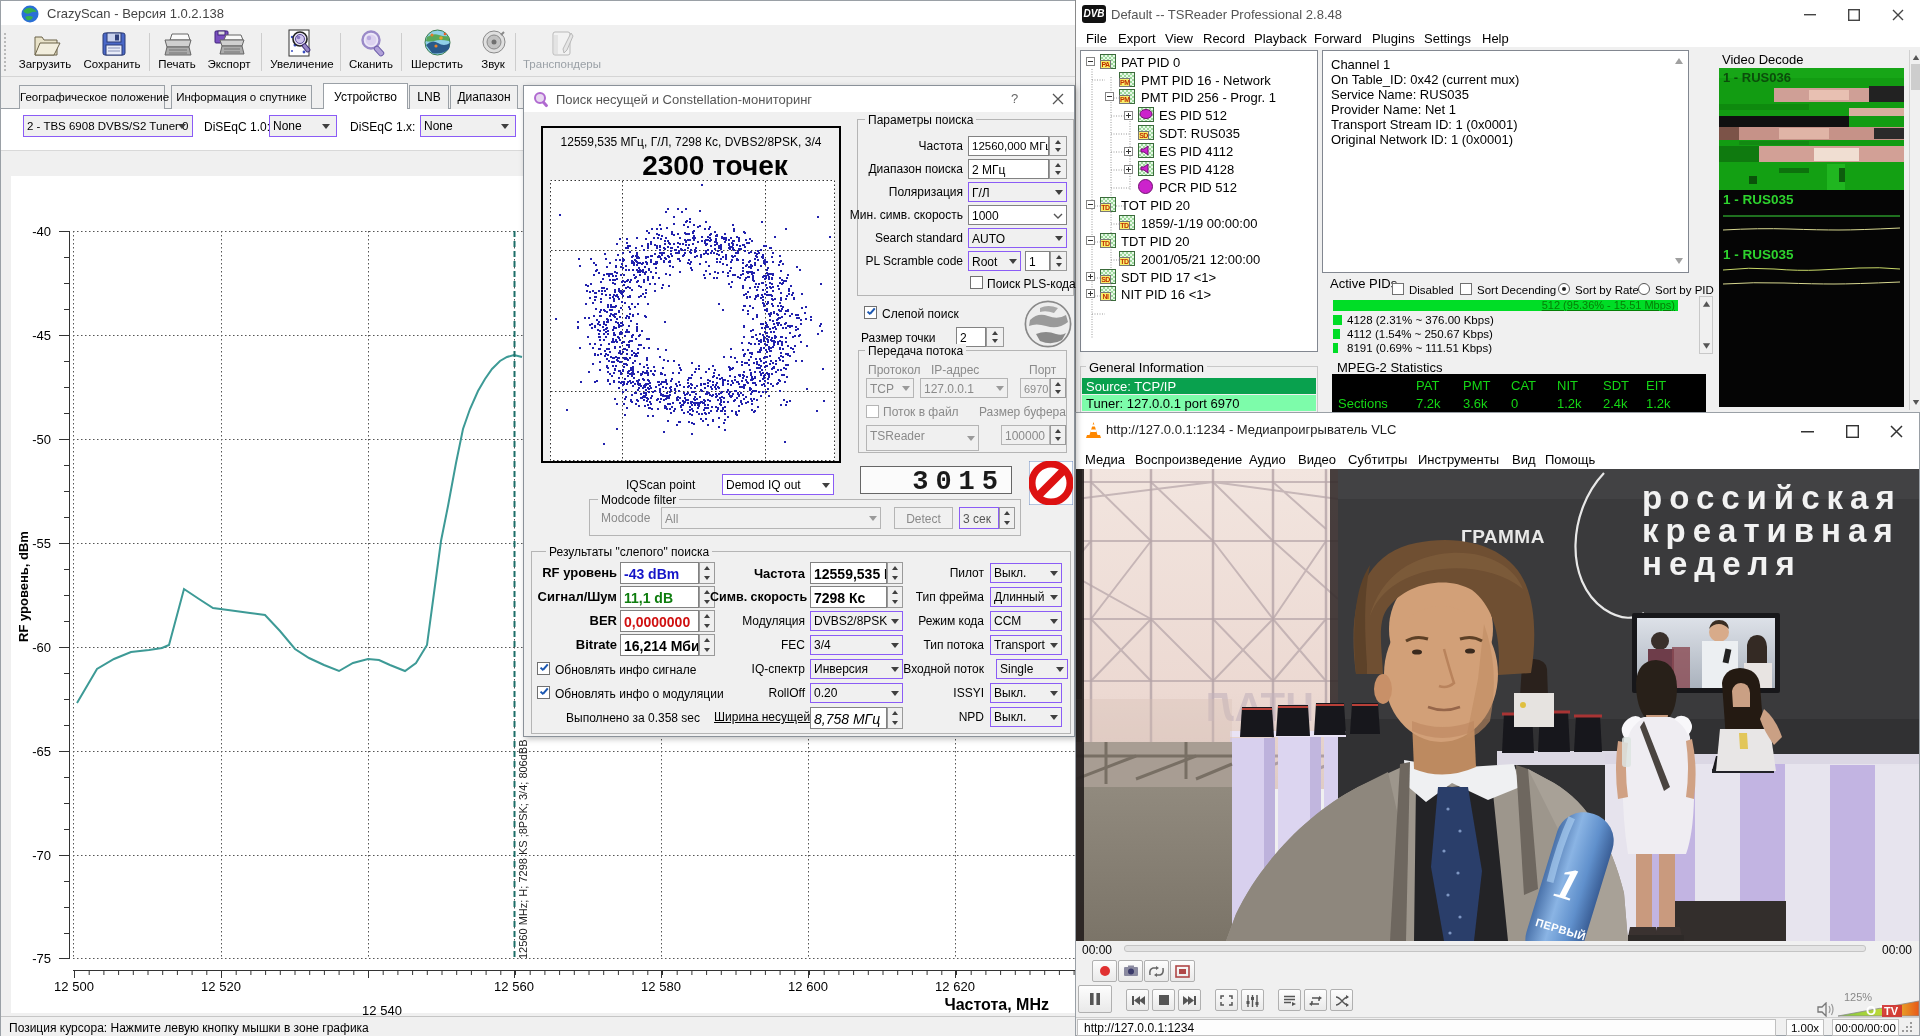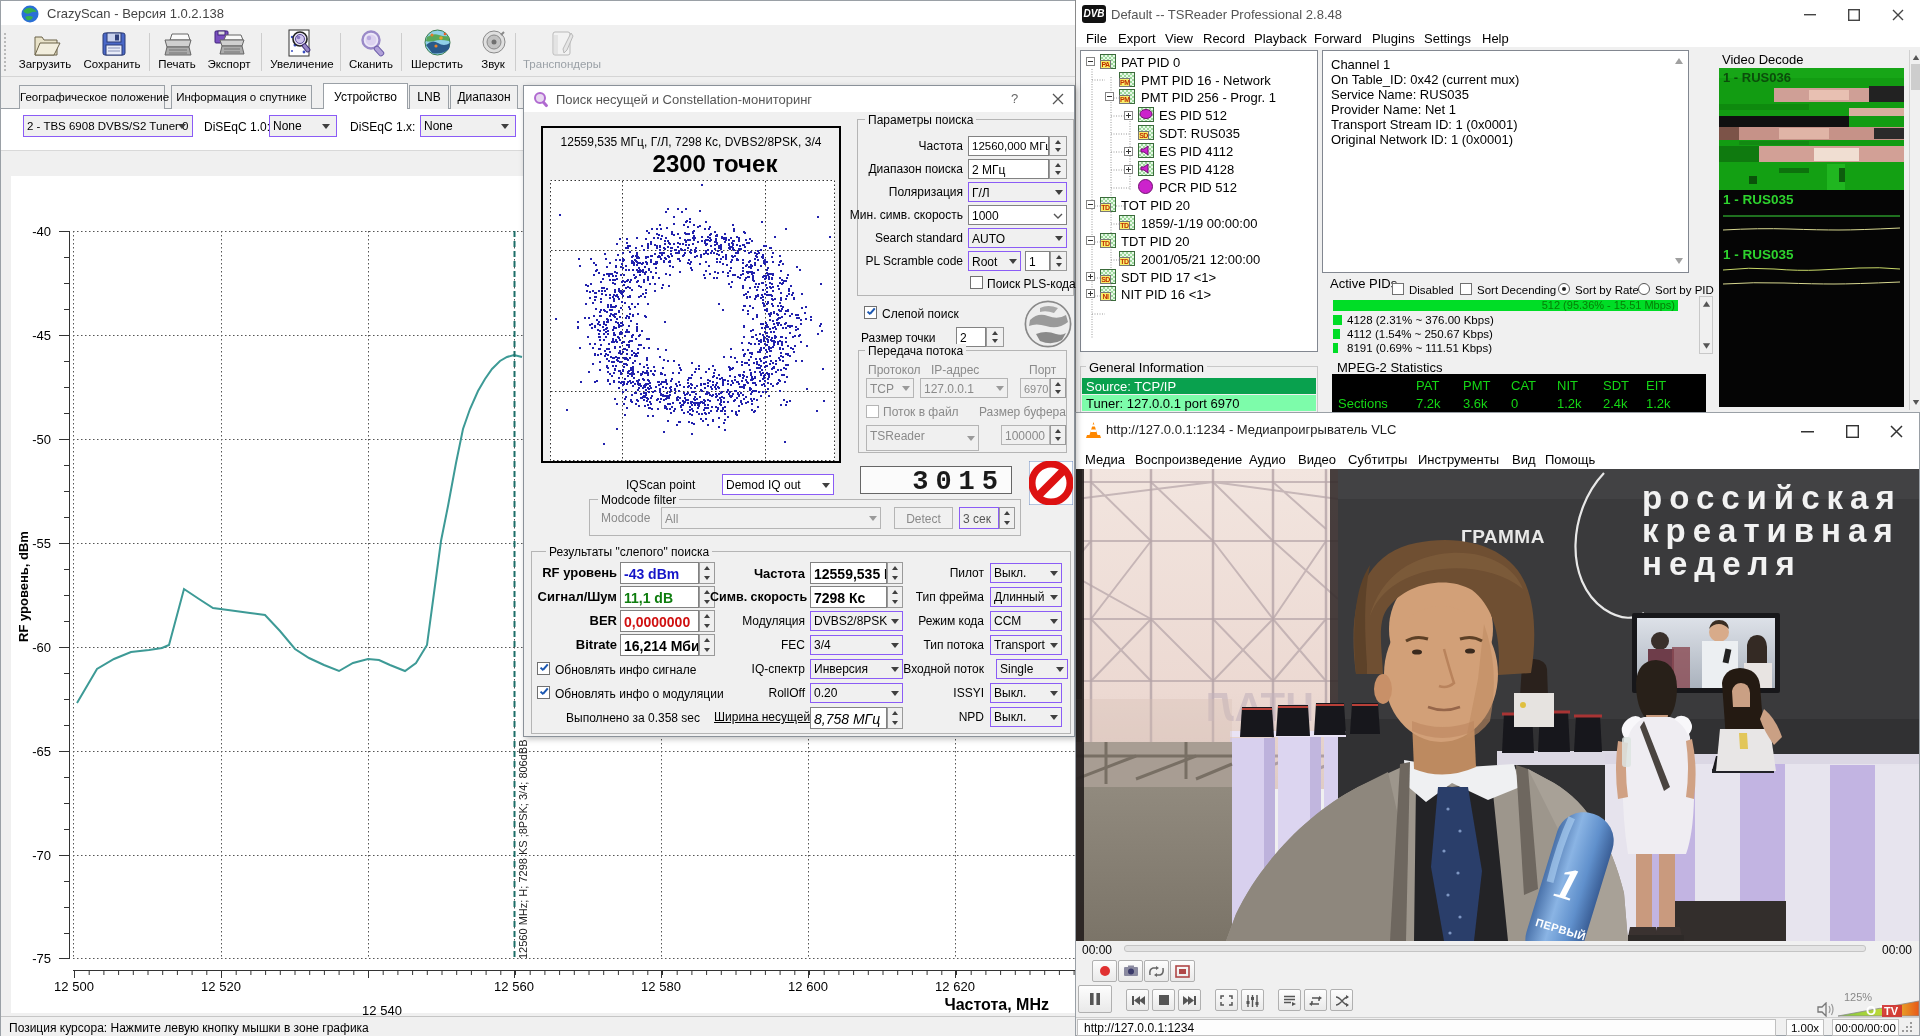--- a/index.html
+++ b/index.html
@@ -318,21 +318,21 @@
       <div class="lbl" style="left:333px;top:284px;font-size:11.5px;">Disabled</div>
   <div class="cb" style="left:384px;top:283px;width:12px;height:12px;"></div>
       <div class="lbl" style="left:401px;top:284px;font-size:11.5px;">Sort Decending</div>
   <div class="abs" style="left:482px;top:283px;width:12px;height:12px;border:1px solid #555;border-radius:50%;background:#fff;">
         <div class="abs" style="left:3px;top:3px;width:4px;height:4px;border-radius:50%;background:#222;"></div>
       </div>
       <div class="lbl" style="left:499px;top:284px;font-size:11.5px;">Sort by Rate</div>
   <div class="abs" style="left:562px;top:283px;width:12px;height:12px;border:1px solid #555;border-radius:50%;background:#fff;"></div>
       <div class="lbl" style="left:579px;top:284px;font-size:11.5px;">Sort by PID</div>
   <div class="abs" style="left:257px;top:300px;width:345px;height:11px;background:#00dd26;">
-        <span class="abs" style="right:3px;top:-1px;font-size:11px;color:#067d06;">512 (95.36% - 15.51 Mbps)</span>
+        <span class="abs" style="right:3px;top:-1px;font-size:11px;color:#067d06;text-decoration:underline;">512 (95.36% - 15.51 Mbps)</span>
       </div>
   <div class="abs" style="left:257px;top:315px;width:9px;height:10px;background:#00dd26;"></div>
       <div class="lbl" style="left:271px;top:314px;font-size:11.5px;">4128 (2.31% ~ 376.00 Kbps)</div>
   <div class="abs" style="left:257px;top:329px;width:7px;height:10px;background:#00dd26;"></div>
       <div class="lbl" style="left:271px;top:328px;font-size:11.5px;">4112 (1.54% ~ 250.67 Kbps)</div>
   <div class="abs" style="left:257px;top:343px;width:5px;height:10px;background:#00dd26;"></div>
       <div class="lbl" style="left:271px;top:342px;font-size:11.5px;">8191 (0.69% ~ 111.51 Kbps)</div>
   <div class="abs" style="left:623px;top:296px;width:14px;height:58px;background:#f0f0f0;border:1px solid #c8c8c8;">
     <svg class="abs" style="left:2px;top:3px;" width="9" height="8" viewBox="0 0 10 8">
           <path d="M5 1 L9 7 L1 7 Z" fill="#555"></path>
@@ -735,21 +735,21 @@
     </svg>
     <span class="abs" style="left:32px;top:6px;font-size:13px;color:#555;">Поиск несущей и Constellation-мониторинг</span>
     <span class="abs" style="left:487px;top:5px;font-size:13px;color:#666;">?</span>
     <svg class="abs" style="left:528px;top:7px;" width="12" height="12" viewBox="0 0 12 12">
           <path d="M1 1 L11 11 M11 1 L1 11" stroke="#555" stroke-width="1.3"></path>
         </svg>
   </div>
 
   <div class="abs" style="left:17px;top:40px;width:300px;height:337px;background:#f0f0f0;border:2px solid #000;">
     <div class="abs" style="left:0;top:7px;width:296px;text-align:center;font-size:12px;">12559,535 МГц, Г/Л, 7298 Кс, DVBS2/8PSK, 3/4</div>
-    <div class="abs" style="left:0;top:22px;width:332px;text-align:center;font-size:24px;font-weight:bold;padding-left:12px;">2300 точек</div>
+    <div class="abs" style="left:0;top:22px;width:332px;text-align:center;font-size:28px;font-weight:bold;padding-left:12px;">2300 точек</div>
     <svg class="abs" style="left:6px;top:51px;" width="287" height="283" viewBox="546 176 287 283">
       <rect x="547" y="177" width="285" height="281" fill="#fff"></rect>
       <g stroke="#333" stroke-dasharray="1.5,2.5" fill="none">
         <rect x="547.5" y="177.5" width="284" height="280"></rect>
         <path d="M619.5 178V458M762.5 178V458M548 247.5H832M548 388.5H832"></path>
       </g>
       <path id="dots" fill="#2121ad" d="M647 400h2v2h-2zM782 361h2v2h-2zM612 302h2v2h-2zM603 315h2v2h-2zM767 336h2v2h-2zM763 362h2v2h-2zM613 356h2v2h-2zM703 390h2v2h-2zM619 249h2v2h-2zM629 363h2v2h-2zM802 303h2v2h-2zM668 403h2v2h-2zM748 388h2v2h-2zM728 239h2v2h-2zM718 374h2v2h-2zM639 368h2v2h-2zM606 294h2v2h-2zM714 396h2v2h-2zM660 257h2v2h-2zM613 275h2v2h-2zM618 339h2v2h-2zM656 221h2v2h-2zM693 382h2v2h-2zM744 268h2v2h-2zM681 249h2v2h-2zM783 398h2v2h-2zM617 358h2v2h-2zM615 323h2v2h-2zM760 335h2v2h-2zM635 293h2v2h-2zM744 269h2v2h-2zM603 263h2v2h-2zM641 293h2v2h-2zM777 289h2v2h-2zM610 331h2v2h-2zM667 247h2v2h-2zM623 235h2v2h-2zM673 394h2v2h-2zM628 369h2v2h-2zM612 337h2v2h-2zM734 390h2v2h-2zM701 237h2v2h-2zM748 376h2v2h-2zM759 251h2v2h-2zM748 349h2v2h-2zM757 262h2v2h-2zM729 240h2v2h-2zM626 354h2v2h-2zM620 400h2v2h-2zM725 363h2v2h-2zM729 390h2v2h-2zM596 327h2v2h-2zM619 277h2v2h-2zM616 358h2v2h-2zM656 353h2v2h-2zM665 258h2v2h-2zM623 312h2v2h-2zM755 340h2v2h-2zM763 269h2v2h-2zM706 270h2v2h-2zM629 365h2v2h-2zM632 257h2v2h-2zM777 352h2v2h-2zM737 389h2v2h-2zM645 385h2v2h-2zM739 383h2v2h-2zM756 364h2v2h-2zM751 261h2v2h-2zM622 262h2v2h-2zM637 390h2v2h-2zM622 393h2v2h-2zM795 314h2v2h-2zM615 334h2v2h-2zM758 366h2v2h-2zM646 382h2v2h-2zM750 408h2v2h-2zM791 332h2v2h-2zM738 377h2v2h-2zM592 293h2v2h-2zM777 307h2v2h-2zM743 261h2v2h-2zM642 369h2v2h-2zM734 389h2v2h-2zM702 258h2v2h-2zM648 392h2v2h-2zM801 309h2v2h-2zM747 248h2v2h-2zM687 264h2v2h-2zM701 384h2v2h-2zM772 333h2v2h-2zM771 332h2v2h-2zM657 235h2v2h-2zM739 306h2v2h-2zM786 312h2v2h-2zM764 298h2v2h-2zM704 404h2v2h-2zM720 398h2v2h-2zM775 261h2v2h-2zM724 269h2v2h-2zM717 241h2v2h-2zM748 350h2v2h-2zM702 267h2v2h-2zM691 248h2v2h-2zM711 241h2v2h-2zM643 397h2v2h-2zM654 345h2v2h-2zM604 377h2v2h-2zM727 381h2v2h-2zM762 388h2v2h-2zM729 221h2v2h-2zM753 396h2v2h-2zM665 282h2v2h-2zM645 377h2v2h-2zM772 325h2v2h-2zM762 306h2v2h-2zM754 292h2v2h-2zM596 358h2v2h-2zM706 377h2v2h-2zM690 395h2v2h-2zM609 272h2v2h-2zM686 391h2v2h-2zM765 274h2v2h-2zM651 367h2v2h-2zM764 271h2v2h-2zM603 363h2v2h-2zM617 304h2v2h-2zM592 305h2v2h-2zM726 392h2v2h-2zM777 321h2v2h-2zM616 330h2v2h-2zM679 252h2v2h-2zM612 310h2v2h-2zM610 291h2v2h-2zM619 292h2v2h-2zM691 393h2v2h-2zM581 314h2v2h-2zM611 288h2v2h-2zM643 335h2v2h-2zM640 278h2v2h-2zM661 245h2v2h-2zM626 337h2v2h-2zM766 291h2v2h-2zM656 221h2v2h-2zM687 374h2v2h-2zM587 280h2v2h-2zM739 371h2v2h-2zM747 370h2v2h-2zM696 399h2v2h-2zM754 348h2v2h-2zM739 284h2v2h-2zM735 380h2v2h-2zM729 364h2v2h-2zM760 259h2v2h-2zM769 296h2v2h-2zM734 247h2v2h-2zM726 372h2v2h-2zM642 391h2v2h-2zM715 384h2v2h-2zM796 331h2v2h-2zM614 293h2v2h-2zM649 388h2v2h-2zM635 267h2v2h-2zM774 311h2v2h-2zM712 235h2v2h-2zM682 396h2v2h-2zM774 338h2v2h-2zM740 368h2v2h-2zM596 366h2v2h-2zM687 384h2v2h-2zM750 395h2v2h-2zM668 252h2v2h-2zM780 371h2v2h-2zM608 358h2v2h-2zM784 361h2v2h-2zM715 251h2v2h-2zM766 360h2v2h-2zM742 262h2v2h-2zM620 338h2v2h-2zM780 277h2v2h-2zM680 409h2v2h-2zM698 410h2v2h-2zM757 370h2v2h-2zM717 398h2v2h-2zM662 384h2v2h-2zM664 417h2v2h-2zM600 318h2v2h-2zM786 329h2v2h-2zM690 420h2v2h-2zM609 293h2v2h-2zM709 362h2v2h-2zM761 371h2v2h-2zM719 260h2v2h-2zM737 245h2v2h-2zM643 354h2v2h-2zM773 310h2v2h-2zM638 394h2v2h-2zM649 273h2v2h-2zM623 361h2v2h-2zM751 379h2v2h-2zM766 352h2v2h-2zM728 377h2v2h-2zM777 366h2v2h-2zM662 270h2v2h-2zM674 396h2v2h-2zM597 341h2v2h-2zM731 376h2v2h-2zM776 299h2v2h-2zM763 307h2v2h-2zM769 302h2v2h-2zM660 392h2v2h-2zM628 372h2v2h-2zM617 330h2v2h-2zM607 316h2v2h-2zM774 321h2v2h-2zM617 369h2v2h-2zM784 342h2v2h-2zM700 399h2v2h-2zM639 290h2v2h-2zM647 256h2v2h-2zM670 231h2v2h-2zM657 380h2v2h-2zM788 310h2v2h-2zM626 242h2v2h-2zM787 344h2v2h-2zM651 280h2v2h-2zM682 237h2v2h-2zM615 308h2v2h-2zM593 316h2v2h-2zM719 268h2v2h-2zM603 270h2v2h-2zM666 257h2v2h-2zM702 404h2v2h-2zM636 380h2v2h-2zM765 373h2v2h-2zM644 273h2v2h-2zM637 267h2v2h-2zM759 320h2v2h-2zM715 243h2v2h-2zM626 305h2v2h-2zM633 234h2v2h-2zM689 407h2v2h-2zM763 353h2v2h-2zM721 416h2v2h-2zM684 223h2v2h-2zM630 370h2v2h-2zM617 328h2v2h-2zM646 280h2v2h-2zM633 251h2v2h-2zM688 401h2v2h-2zM687 246h2v2h-2zM792 326h2v2h-2zM766 347h2v2h-2zM653 225h2v2h-2zM655 252h2v2h-2zM591 340h2v2h-2zM586 340h2v2h-2zM724 413h2v2h-2zM776 307h2v2h-2zM610 338h2v2h-2zM733 233h2v2h-2zM681 394h2v2h-2zM714 404h2v2h-2zM620 281h2v2h-2zM720 353h2v2h-2zM743 373h2v2h-2zM713 274h2v2h-2zM667 244h2v2h-2zM702 410h2v2h-2zM763 329h2v2h-2zM758 320h2v2h-2zM663 394h2v2h-2zM739 374h2v2h-2zM741 243h2v2h-2zM775 319h2v2h-2zM731 354h2v2h-2zM759 286h2v2h-2zM677 366h2v2h-2zM662 346h2v2h-2zM590 259h2v2h-2zM644 371h2v2h-2zM776 344h2v2h-2zM763 369h2v2h-2zM758 291h2v2h-2zM691 396h2v2h-2zM728 407h2v2h-2zM611 395h2v2h-2zM719 253h2v2h-2zM613 240h2v2h-2zM628 300h2v2h-2zM670 220h2v2h-2zM603 345h2v2h-2zM692 247h2v2h-2zM761 340h2v2h-2zM776 279h2v2h-2zM637 394h2v2h-2zM666 391h2v2h-2zM688 359h2v2h-2zM647 258h2v2h-2zM610 378h2v2h-2zM735 391h2v2h-2zM767 270h2v2h-2zM600 320h2v2h-2zM807 316h2v2h-2zM605 345h2v2h-2zM768 365h2v2h-2zM640 392h2v2h-2zM686 403h2v2h-2zM597 278h2v2h-2zM633 352h2v2h-2zM631 352h2v2h-2zM647 384h2v2h-2zM762 346h2v2h-2zM777 401h2v2h-2zM627 317h2v2h-2zM704 376h2v2h-2zM679 397h2v2h-2zM597 350h2v2h-2zM788 291h2v2h-2zM749 326h2v2h-2zM765 333h2v2h-2zM638 327h2v2h-2zM606 270h2v2h-2zM766 283h2v2h-2zM740 228h2v2h-2zM691 368h2v2h-2zM764 375h2v2h-2zM650 234h2v2h-2zM765 291h2v2h-2zM696 260h2v2h-2zM613 338h2v2h-2zM707 242h2v2h-2zM702 415h2v2h-2zM666 384h2v2h-2zM749 375h2v2h-2zM657 225h2v2h-2zM767 380h2v2h-2zM611 276h2v2h-2zM624 372h2v2h-2zM794 325h2v2h-2zM675 361h2v2h-2zM633 249h2v2h-2zM745 273h2v2h-2zM692 399h2v2h-2zM768 300h2v2h-2zM761 328h2v2h-2zM614 319h2v2h-2zM687 384h2v2h-2zM644 242h2v2h-2zM768 334h2v2h-2zM657 370h2v2h-2zM721 403h2v2h-2zM715 244h2v2h-2zM709 378h2v2h-2zM763 305h2v2h-2zM704 421h2v2h-2zM706 397h2v2h-2zM759 299h2v2h-2zM602 321h2v2h-2zM609 362h2v2h-2zM644 244h2v2h-2zM627 366h2v2h-2zM712 403h2v2h-2zM769 343h2v2h-2zM745 339h2v2h-2zM768 253h2v2h-2zM678 208h2v2h-2zM651 387h2v2h-2zM733 411h2v2h-2zM763 332h2v2h-2zM653 259h2v2h-2zM644 395h2v2h-2zM737 397h2v2h-2zM640 382h2v2h-2zM798 290h2v2h-2zM720 419h2v2h-2zM631 389h2v2h-2zM637 341h2v2h-2zM757 338h2v2h-2zM766 279h2v2h-2zM713 374h2v2h-2zM797 338h2v2h-2zM611 365h2v2h-2zM749 333h2v2h-2zM803 342h2v2h-2zM686 410h2v2h-2zM689 229h2v2h-2zM680 389h2v2h-2zM763 300h2v2h-2zM675 248h2v2h-2zM657 390h2v2h-2zM694 238h2v2h-2zM742 290h2v2h-2zM747 327h2v2h-2zM695 362h2v2h-2zM777 294h2v2h-2zM627 370h2v2h-2zM591 322h2v2h-2zM776 279h2v2h-2zM683 217h2v2h-2zM729 245h2v2h-2zM661 371h2v2h-2zM662 376h2v2h-2zM782 365h2v2h-2zM718 393h2v2h-2zM757 346h2v2h-2zM760 333h2v2h-2zM770 309h2v2h-2zM762 258h2v2h-2zM762 358h2v2h-2zM740 351h2v2h-2zM611 344h2v2h-2zM697 380h2v2h-2zM647 240h2v2h-2zM689 228h2v2h-2zM738 361h2v2h-2zM733 256h2v2h-2zM619 388h2v2h-2zM684 236h2v2h-2zM693 408h2v2h-2zM747 395h2v2h-2zM658 378h2v2h-2zM610 377h2v2h-2zM700 396h2v2h-2zM711 268h2v2h-2zM727 345h2v2h-2zM596 333h2v2h-2zM740 291h2v2h-2zM770 338h2v2h-2zM724 398h2v2h-2zM744 310h2v2h-2zM644 364h2v2h-2zM739 267h2v2h-2zM706 237h2v2h-2zM785 287h2v2h-2zM620 256h2v2h-2zM706 391h2v2h-2zM716 400h2v2h-2zM688 381h2v2h-2zM711 383h2v2h-2zM764 323h2v2h-2zM732 408h2v2h-2zM656 398h2v2h-2zM586 288h2v2h-2zM779 353h2v2h-2zM602 291h2v2h-2zM632 252h2v2h-2zM661 240h2v2h-2zM622 360h2v2h-2zM783 292h2v2h-2zM663 380h2v2h-2zM623 355h2v2h-2zM755 249h2v2h-2zM718 393h2v2h-2zM679 240h2v2h-2zM760 272h2v2h-2zM610 358h2v2h-2zM742 274h2v2h-2zM608 338h2v2h-2zM609 293h2v2h-2zM634 253h2v2h-2zM633 266h2v2h-2zM638 370h2v2h-2zM673 396h2v2h-2zM601 307h2v2h-2zM610 323h2v2h-2zM722 236h2v2h-2zM748 374h2v2h-2zM785 285h2v2h-2zM767 344h2v2h-2zM743 294h2v2h-2zM614 251h2v2h-2zM735 236h2v2h-2zM709 417h2v2h-2zM608 372h2v2h-2zM715 371h2v2h-2zM704 382h2v2h-2zM620 378h2v2h-2zM751 374h2v2h-2zM777 257h2v2h-2zM749 333h2v2h-2zM763 335h2v2h-2zM743 239h2v2h-2zM598 290h2v2h-2zM636 266h2v2h-2zM605 272h2v2h-2zM623 350h2v2h-2zM625 343h2v2h-2zM761 328h2v2h-2zM697 386h2v2h-2zM698 237h2v2h-2zM719 376h2v2h-2zM602 333h2v2h-2zM610 354h2v2h-2zM747 353h2v2h-2zM778 340h2v2h-2zM622 244h2v2h-2zM707 230h2v2h-2zM590 312h2v2h-2zM626 377h2v2h-2zM789 289h2v2h-2zM797 316h2v2h-2zM681 236h2v2h-2zM765 310h2v2h-2zM574 324h2v2h-2zM729 379h2v2h-2zM712 237h2v2h-2zM642 380h2v2h-2zM694 223h2v2h-2zM673 421h2v2h-2zM729 237h2v2h-2zM776 274h2v2h-2zM712 393h2v2h-2zM648 405h2v2h-2zM776 337h2v2h-2zM775 285h2v2h-2zM651 241h2v2h-2zM708 247h2v2h-2zM738 358h2v2h-2zM640 376h2v2h-2zM736 274h2v2h-2zM748 270h2v2h-2zM774 379h2v2h-2zM625 367h2v2h-2zM714 247h2v2h-2zM576 262h2v2h-2zM636 380h2v2h-2zM721 376h2v2h-2zM686 215h2v2h-2zM688 405h2v2h-2zM624 244h2v2h-2zM648 252h2v2h-2zM657 395h2v2h-2zM740 382h2v2h-2zM640 276h2v2h-2zM763 266h2v2h-2zM749 379h2v2h-2zM795 332h2v2h-2zM770 320h2v2h-2zM635 384h2v2h-2zM701 380h2v2h-2zM712 385h2v2h-2zM636 268h2v2h-2zM769 287h2v2h-2zM694 401h2v2h-2zM633 254h2v2h-2zM751 259h2v2h-2zM684 383h2v2h-2zM762 323h2v2h-2zM650 371h2v2h-2zM659 281h2v2h-2zM681 229h2v2h-2zM691 401h2v2h-2zM611 303h2v2h-2zM620 363h2v2h-2zM707 236h2v2h-2zM740 322h2v2h-2zM736 372h2v2h-2zM712 381h2v2h-2zM645 265h2v2h-2zM725 241h2v2h-2zM661 404h2v2h-2zM790 348h2v2h-2zM676 257h2v2h-2zM788 322h2v2h-2zM629 331h2v2h-2zM687 249h2v2h-2zM759 369h2v2h-2zM701 409h2v2h-2zM690 236h2v2h-2zM658 232h2v2h-2zM684 379h2v2h-2zM634 300h2v2h-2zM597 306h2v2h-2zM685 374h2v2h-2zM702 368h2v2h-2zM760 257h2v2h-2zM698 398h2v2h-2zM686 218h2v2h-2zM655 381h2v2h-2zM748 268h2v2h-2zM769 270h2v2h-2zM639 266h2v2h-2zM753 311h2v2h-2zM596 336h2v2h-2zM731 271h2v2h-2zM616 348h2v2h-2zM668 375h2v2h-2zM709 391h2v2h-2zM758 279h2v2h-2zM746 386h2v2h-2zM767 284h2v2h-2zM642 386h2v2h-2zM774 340h2v2h-2zM666 258h2v2h-2zM685 256h2v2h-2zM756 346h2v2h-2zM722 253h2v2h-2zM728 243h2v2h-2zM745 263h2v2h-2zM768 275h2v2h-2zM713 392h2v2h-2zM776 387h2v2h-2zM725 240h2v2h-2zM628 253h2v2h-2zM675 378h2v2h-2zM775 376h2v2h-2zM718 407h2v2h-2zM656 388h2v2h-2zM687 399h2v2h-2zM674 393h2v2h-2zM660 378h2v2h-2zM744 307h2v2h-2zM629 266h2v2h-2zM759 331h2v2h-2zM704 233h2v2h-2zM646 379h2v2h-2zM704 379h2v2h-2zM760 242h2v2h-2zM738 400h2v2h-2zM782 319h2v2h-2zM798 304h2v2h-2zM757 320h2v2h-2zM715 242h2v2h-2zM719 379h2v2h-2zM732 249h2v2h-2zM684 408h2v2h-2zM708 392h2v2h-2zM667 250h2v2h-2zM636 259h2v2h-2zM769 359h2v2h-2zM705 262h2v2h-2zM639 268h2v2h-2zM615 374h2v2h-2zM776 252h2v2h-2zM789 333h2v2h-2zM713 392h2v2h-2zM574 318h2v2h-2zM624 378h2v2h-2zM616 336h2v2h-2zM607 303h2v2h-2zM655 274h2v2h-2zM644 380h2v2h-2zM741 247h2v2h-2zM647 252h2v2h-2zM621 345h2v2h-2zM702 247h2v2h-2zM612 336h2v2h-2zM754 266h2v2h-2zM661 402h2v2h-2zM665 239h2v2h-2zM733 378h2v2h-2zM692 390h2v2h-2zM744 398h2v2h-2zM644 401h2v2h-2zM674 205h2v2h-2zM763 369h2v2h-2zM629 370h2v2h-2zM781 310h2v2h-2zM635 341h2v2h-2zM717 389h2v2h-2zM712 390h2v2h-2zM615 378h2v2h-2zM713 239h2v2h-2zM669 263h2v2h-2zM609 337h2v2h-2zM736 371h2v2h-2zM686 248h2v2h-2zM746 284h2v2h-2zM690 232h2v2h-2zM614 357h2v2h-2zM769 249h2v2h-2zM702 249h2v2h-2zM666 271h2v2h-2zM645 266h2v2h-2zM630 259h2v2h-2zM740 352h2v2h-2zM668 230h2v2h-2zM633 261h2v2h-2zM595 345h2v2h-2zM644 276h2v2h-2zM778 280h2v2h-2zM719 378h2v2h-2zM643 356h2v2h-2zM603 324h2v2h-2zM610 297h2v2h-2zM739 391h2v2h-2zM642 313h2v2h-2zM745 356h2v2h-2zM675 249h2v2h-2zM625 314h2v2h-2zM629 311h2v2h-2zM611 366h2v2h-2zM658 249h2v2h-2zM624 368h2v2h-2zM766 312h2v2h-2zM632 389h2v2h-2zM619 367h2v2h-2zM761 324h2v2h-2zM661 237h2v2h-2zM641 381h2v2h-2zM685 230h2v2h-2zM759 293h2v2h-2zM717 245h2v2h-2zM624 369h2v2h-2zM706 234h2v2h-2zM717 255h2v2h-2zM624 293h2v2h-2zM705 409h2v2h-2zM638 260h2v2h-2zM729 241h2v2h-2zM672 380h2v2h-2zM591 289h2v2h-2zM627 396h2v2h-2zM739 256h2v2h-2zM688 411h2v2h-2zM615 354h2v2h-2zM676 240h2v2h-2zM674 396h2v2h-2zM595 330h2v2h-2zM628 347h2v2h-2zM647 367h2v2h-2zM769 283h2v2h-2zM728 252h2v2h-2zM762 274h2v2h-2zM728 256h2v2h-2zM633 258h2v2h-2zM771 295h2v2h-2zM644 253h2v2h-2zM747 385h2v2h-2zM699 399h2v2h-2zM731 373h2v2h-2zM762 272h2v2h-2zM749 274h2v2h-2zM622 266h2v2h-2zM739 282h2v2h-2zM712 237h2v2h-2zM664 252h2v2h-2zM609 303h2v2h-2zM741 276h2v2h-2zM612 292h2v2h-2zM751 387h2v2h-2zM591 323h2v2h-2zM746 385h2v2h-2zM625 322h2v2h-2zM745 258h2v2h-2zM784 322h2v2h-2zM626 293h2v2h-2zM644 244h2v2h-2zM628 351h2v2h-2zM790 295h2v2h-2zM629 252h2v2h-2zM756 330h2v2h-2zM754 291h2v2h-2zM641 402h2v2h-2zM609 326h2v2h-2zM776 258h2v2h-2zM628 259h2v2h-2zM641 393h2v2h-2zM618 329h2v2h-2zM606 306h2v2h-2zM623 346h2v2h-2zM640 344h2v2h-2zM671 386h2v2h-2zM723 261h2v2h-2zM678 406h2v2h-2zM585 314h2v2h-2zM711 245h2v2h-2zM652 383h2v2h-2zM609 272h2v2h-2zM634 259h2v2h-2zM677 245h2v2h-2zM750 269h2v2h-2zM665 392h2v2h-2zM787 322h2v2h-2zM601 250h2v2h-2zM640 246h2v2h-2zM651 287h2v2h-2zM640 276h2v2h-2zM635 282h2v2h-2zM653 242h2v2h-2zM589 344h2v2h-2zM698 233h2v2h-2zM778 338h2v2h-2zM706 223h2v2h-2zM641 369h2v2h-2zM729 244h2v2h-2zM687 380h2v2h-2zM667 383h2v2h-2zM609 354h2v2h-2zM635 254h2v2h-2zM616 287h2v2h-2zM791 342h2v2h-2zM599 275h2v2h-2zM762 281h2v2h-2zM626 370h2v2h-2zM587 255h2v2h-2zM623 328h2v2h-2zM604 368h2v2h-2zM713 407h2v2h-2zM740 384h2v2h-2zM656 246h2v2h-2zM756 377h2v2h-2zM747 262h2v2h-2zM765 392h2v2h-2zM695 400h2v2h-2zM682 238h2v2h-2zM704 236h2v2h-2zM668 228h2v2h-2zM746 349h2v2h-2zM635 264h2v2h-2zM752 292h2v2h-2zM688 419h2v2h-2zM769 324h2v2h-2zM758 324h2v2h-2zM744 346h2v2h-2zM659 391h2v2h-2zM739 264h2v2h-2zM594 326h2v2h-2zM611 280h2v2h-2zM616 347h2v2h-2zM713 250h2v2h-2zM644 369h2v2h-2zM632 350h2v2h-2zM621 375h2v2h-2zM701 274h2v2h-2zM615 287h2v2h-2zM778 305h2v2h-2zM664 237h2v2h-2zM634 277h2v2h-2zM784 306h2v2h-2zM667 377h2v2h-2zM605 357h2v2h-2zM661 254h2v2h-2zM606 259h2v2h-2zM676 381h2v2h-2zM773 319h2v2h-2zM605 270h2v2h-2zM726 243h2v2h-2zM731 252h2v2h-2zM727 234h2v2h-2zM680 383h2v2h-2zM745 249h2v2h-2zM744 288h2v2h-2zM633 396h2v2h-2zM718 234h2v2h-2zM716 394h2v2h-2zM695 365h2v2h-2zM631 274h2v2h-2zM709 381h2v2h-2zM688 398h2v2h-2zM635 332h2v2h-2zM770 364h2v2h-2zM697 374h2v2h-2zM595 269h2v2h-2zM626 310h2v2h-2zM616 329h2v2h-2zM718 388h2v2h-2zM724 386h2v2h-2zM626 292h2v2h-2zM629 359h2v2h-2zM770 340h2v2h-2zM769 317h2v2h-2zM631 256h2v2h-2zM713 231h2v2h-2zM634 397h2v2h-2zM603 308h2v2h-2zM775 314h2v2h-2zM734 273h2v2h-2zM684 399h2v2h-2zM700 271h2v2h-2zM701 225h2v2h-2zM730 237h2v2h-2zM770 337h2v2h-2zM717 396h2v2h-2zM776 345h2v2h-2zM601 287h2v2h-2zM759 296h2v2h-2zM777 267h2v2h-2zM617 370h2v2h-2zM760 380h2v2h-2zM616 288h2v2h-2zM624 242h2v2h-2zM629 364h2v2h-2zM591 350h2v2h-2zM807 313h2v2h-2zM707 407h2v2h-2zM639 384h2v2h-2zM779 260h2v2h-2zM755 337h2v2h-2zM708 247h2v2h-2zM753 313h2v2h-2zM784 351h2v2h-2zM787 282h2v2h-2zM656 253h2v2h-2zM696 222h2v2h-2zM753 364h2v2h-2zM758 381h2v2h-2zM602 328h2v2h-2zM749 387h2v2h-2zM643 227h2v2h-2zM720 394h2v2h-2zM782 338h2v2h-2zM763 288h2v2h-2zM751 255h2v2h-2zM616 343h2v2h-2zM781 378h2v2h-2zM641 270h2v2h-2zM625 338h2v2h-2zM584 333h2v2h-2zM628 257h2v2h-2zM777 349h2v2h-2zM673 249h2v2h-2zM746 263h2v2h-2zM683 390h2v2h-2zM679 401h2v2h-2zM733 255h2v2h-2zM599 323h2v2h-2zM653 396h2v2h-2zM770 308h2v2h-2zM786 352h2v2h-2zM707 383h2v2h-2zM610 329h2v2h-2zM719 404h2v2h-2zM763 284h2v2h-2zM753 360h2v2h-2zM798 357h2v2h-2zM680 251h2v2h-2zM814 330h2v2h-2zM718 248h2v2h-2zM781 320h2v2h-2zM727 258h2v2h-2zM615 349h2v2h-2zM765 275h2v2h-2zM757 392h2v2h-2zM727 393h2v2h-2zM710 372h2v2h-2zM780 364h2v2h-2zM596 321h2v2h-2zM677 402h2v2h-2zM663 224h2v2h-2zM719 253h2v2h-2zM763 348h2v2h-2zM684 259h2v2h-2zM782 350h2v2h-2zM716 258h2v2h-2zM762 242h2v2h-2zM574 323h2v2h-2zM604 330h2v2h-2zM748 262h2v2h-2zM736 242h2v2h-2zM629 382h2v2h-2zM611 268h2v2h-2zM758 320h2v2h-2zM609 311h2v2h-2zM747 369h2v2h-2zM728 278h2v2h-2zM656 387h2v2h-2zM691 253h2v2h-2zM792 357h2v2h-2zM633 320h2v2h-2zM625 313h2v2h-2zM770 328h2v2h-2zM774 302h2v2h-2zM765 371h2v2h-2zM690 399h2v2h-2zM757 362h2v2h-2zM664 243h2v2h-2zM620 271h2v2h-2zM637 292h2v2h-2zM755 364h2v2h-2zM747 261h2v2h-2zM747 371h2v2h-2zM619 321h2v2h-2zM751 373h2v2h-2zM610 369h2v2h-2zM754 247h2v2h-2zM728 365h2v2h-2zM728 377h2v2h-2zM735 237h2v2h-2zM622 354h2v2h-2zM727 264h2v2h-2zM767 291h2v2h-2zM704 246h2v2h-2zM643 394h2v2h-2zM589 360h2v2h-2zM759 279h2v2h-2zM725 244h2v2h-2zM611 310h2v2h-2zM782 295h2v2h-2zM620 354h2v2h-2zM642 268h2v2h-2zM779 357h2v2h-2zM617 350h2v2h-2zM744 379h2v2h-2zM779 303h2v2h-2zM658 284h2v2h-2zM730 225h2v2h-2zM752 331h2v2h-2zM639 259h2v2h-2zM675 418h2v2h-2zM592 293h2v2h-2zM690 388h2v2h-2zM641 312h2v2h-2zM667 409h2v2h-2zM663 389h2v2h-2zM626 278h2v2h-2zM760 300h2v2h-2zM609 335h2v2h-2zM604 301h2v2h-2zM752 381h2v2h-2zM671 385h2v2h-2zM694 404h2v2h-2zM739 346h2v2h-2zM632 273h2v2h-2zM620 287h2v2h-2zM672 249h2v2h-2zM628 333h2v2h-2zM614 333h2v2h-2zM659 392h2v2h-2zM596 312h2v2h-2zM630 370h2v2h-2zM641 381h2v2h-2zM746 257h2v2h-2zM588 324h2v2h-2zM670 407h2v2h-2zM702 241h2v2h-2zM751 407h2v2h-2zM601 352h2v2h-2zM757 344h2v2h-2zM682 230h2v2h-2zM760 372h2v2h-2zM682 205h2v2h-2zM734 378h2v2h-2zM647 238h2v2h-2zM616 256h2v2h-2zM629 312h2v2h-2zM685 241h2v2h-2zM633 327h2v2h-2zM707 249h2v2h-2zM727 353h2v2h-2zM766 244h2v2h-2zM618 278h2v2h-2zM588 320h2v2h-2zM621 355h2v2h-2zM711 228h2v2h-2zM640 363h2v2h-2zM632 335h2v2h-2zM666 400h2v2h-2zM636 360h2v2h-2zM656 385h2v2h-2zM712 232h2v2h-2zM625 341h2v2h-2zM723 388h2v2h-2zM609 279h2v2h-2zM592 267h2v2h-2zM645 404h2v2h-2zM748 237h2v2h-2zM705 365h2v2h-2zM614 354h2v2h-2zM770 341h2v2h-2zM644 300h2v2h-2zM703 240h2v2h-2zM591 296h2v2h-2zM607 310h2v2h-2zM662 255h2v2h-2zM613 269h2v2h-2zM628 398h2v2h-2zM615 307h2v2h-2zM750 359h2v2h-2zM603 285h2v2h-2zM590 271h2v2h-2zM633 323h2v2h-2zM645 335h2v2h-2zM664 357h2v2h-2zM604 303h2v2h-2zM659 383h2v2h-2zM782 307h2v2h-2zM743 359h2v2h-2zM749 276h2v2h-2zM749 315h2v2h-2zM749 272h2v2h-2zM669 399h2v2h-2zM616 313h2v2h-2zM725 390h2v2h-2zM641 269h2v2h-2zM766 316h2v2h-2zM626 248h2v2h-2zM711 238h2v2h-2zM661 392h2v2h-2zM663 392h2v2h-2zM726 267h2v2h-2zM714 383h2v2h-2zM618 319h2v2h-2zM642 258h2v2h-2zM589 299h2v2h-2zM620 360h2v2h-2zM761 382h2v2h-2zM773 380h2v2h-2zM765 370h2v2h-2zM735 234h2v2h-2zM625 266h2v2h-2zM769 324h2v2h-2zM700 250h2v2h-2zM627 397h2v2h-2zM731 387h2v2h-2zM765 270h2v2h-2zM626 284h2v2h-2zM617 379h2v2h-2zM784 350h2v2h-2zM760 302h2v2h-2zM620 345h2v2h-2zM764 338h2v2h-2zM774 282h2v2h-2zM750 277h2v2h-2zM722 252h2v2h-2zM790 294h2v2h-2zM596 321h2v2h-2zM629 367h2v2h-2zM674 239h2v2h-2zM759 254h2v2h-2zM604 327h2v2h-2zM724 380h2v2h-2zM628 391h2v2h-2zM660 428h2v2h-2zM600 284h2v2h-2zM618 378h2v2h-2zM616 367h2v2h-2zM730 246h2v2h-2zM640 382h2v2h-2zM671 405h2v2h-2zM699 417h2v2h-2zM642 389h2v2h-2zM736 383h2v2h-2zM681 391h2v2h-2zM739 241h2v2h-2zM740 241h2v2h-2zM721 238h2v2h-2zM674 230h2v2h-2zM623 380h2v2h-2zM768 295h2v2h-2zM604 316h2v2h-2zM759 388h2v2h-2zM668 244h2v2h-2zM592 261h2v2h-2zM633 377h2v2h-2zM715 414h2v2h-2zM758 253h2v2h-2zM597 295h2v2h-2zM680 399h2v2h-2zM652 264h2v2h-2zM619 288h2v2h-2zM774 366h2v2h-2zM731 396h2v2h-2zM652 260h2v2h-2zM745 361h2v2h-2zM612 318h2v2h-2zM663 405h2v2h-2zM704 401h2v2h-2zM748 373h2v2h-2zM631 357h2v2h-2zM765 273h2v2h-2zM725 280h2v2h-2zM747 376h2v2h-2zM653 244h2v2h-2zM652 258h2v2h-2zM638 242h2v2h-2zM664 243h2v2h-2zM623 404h2v2h-2zM630 259h2v2h-2zM768 274h2v2h-2zM682 241h2v2h-2zM768 337h2v2h-2zM737 389h2v2h-2zM620 380h2v2h-2zM764 336h2v2h-2zM735 407h2v2h-2zM724 269h2v2h-2zM688 388h2v2h-2zM619 348h2v2h-2zM762 319h2v2h-2zM734 249h2v2h-2zM760 337h2v2h-2zM739 259h2v2h-2zM693 395h2v2h-2zM757 371h2v2h-2zM754 283h2v2h-2zM690 221h2v2h-2zM615 374h2v2h-2zM689 234h2v2h-2zM752 355h2v2h-2zM741 302h2v2h-2zM655 231h2v2h-2zM684 230h2v2h-2zM628 337h2v2h-2zM765 343h2v2h-2zM622 314h2v2h-2zM782 277h2v2h-2zM789 345h2v2h-2zM665 239h2v2h-2zM621 299h2v2h-2zM761 306h2v2h-2zM691 384h2v2h-2zM760 344h2v2h-2zM719 405h2v2h-2zM654 405h2v2h-2zM642 235h2v2h-2zM697 398h2v2h-2zM594 351h2v2h-2zM761 290h2v2h-2zM761 260h2v2h-2zM735 371h2v2h-2zM722 251h2v2h-2zM610 295h2v2h-2zM653 258h2v2h-2zM642 286h2v2h-2zM735 245h2v2h-2zM751 368h2v2h-2zM717 407h2v2h-2zM767 347h2v2h-2zM662 234h2v2h-2zM601 347h2v2h-2zM600 336h2v2h-2zM634 380h2v2h-2zM779 324h2v2h-2zM774 315h2v2h-2zM675 247h2v2h-2zM767 309h2v2h-2zM610 324h2v2h-2zM607 353h2v2h-2zM792 323h2v2h-2zM753 286h2v2h-2zM752 293h2v2h-2zM642 254h2v2h-2zM752 387h2v2h-2zM778 333h2v2h-2zM675 369h2v2h-2zM716 375h2v2h-2zM746 293h2v2h-2zM735 392h2v2h-2zM688 266h2v2h-2zM646 398h2v2h-2zM644 412h2v2h-2zM643 367h2v2h-2zM729 253h2v2h-2zM697 415h2v2h-2zM629 258h2v2h-2zM722 255h2v2h-2zM740 302h2v2h-2zM615 321h2v2h-2zM665 394h2v2h-2zM600 271h2v2h-2zM740 395h2v2h-2zM606 348h2v2h-2zM771 338h2v2h-2zM604 351h2v2h-2zM797 320h2v2h-2zM745 239h2v2h-2zM634 345h2v2h-2zM675 387h2v2h-2zM630 349h2v2h-2zM657 369h2v2h-2zM733 241h2v2h-2zM765 270h2v2h-2zM602 350h2v2h-2zM618 290h2v2h-2zM770 363h2v2h-2zM670 357h2v2h-2zM769 271h2v2h-2zM771 233h2v2h-2zM634 268h2v2h-2zM730 227h2v2h-2zM619 264h2v2h-2zM676 364h2v2h-2zM623 326h2v2h-2zM643 259h2v2h-2zM763 258h2v2h-2zM782 334h2v2h-2zM591 351h2v2h-2zM756 355h2v2h-2zM628 286h2v2h-2zM634 349h2v2h-2zM627 364h2v2h-2zM764 379h2v2h-2zM583 287h2v2h-2zM760 374h2v2h-2zM753 358h2v2h-2zM608 303h2v2h-2zM595 287h2v2h-2zM702 390h2v2h-2zM610 312h2v2h-2zM608 270h2v2h-2zM772 357h2v2h-2zM601 352h2v2h-2zM675 255h2v2h-2zM696 207h2v2h-2zM670 213h2v2h-2zM764 370h2v2h-2zM724 377h2v2h-2zM749 304h2v2h-2zM739 371h2v2h-2zM706 231h2v2h-2zM629 378h2v2h-2zM766 325h2v2h-2zM666 388h2v2h-2zM676 268h2v2h-2zM619 255h2v2h-2zM727 283h2v2h-2zM739 270h2v2h-2zM732 387h2v2h-2zM697 253h2v2h-2zM653 244h2v2h-2zM637 370h2v2h-2zM682 218h2v2h-2zM764 338h2v2h-2zM612 262h2v2h-2zM722 234h2v2h-2zM769 382h2v2h-2zM688 388h2v2h-2zM710 369h2v2h-2zM609 276h2v2h-2zM759 375h2v2h-2zM717 243h2v2h-2zM719 381h2v2h-2zM660 249h2v2h-2zM615 384h2v2h-2zM586 294h2v2h-2zM654 234h2v2h-2zM740 323h2v2h-2zM639 393h2v2h-2zM759 252h2v2h-2zM720 235h2v2h-2zM726 245h2v2h-2zM660 258h2v2h-2zM742 393h2v2h-2zM724 272h2v2h-2zM612 256h2v2h-2zM761 353h2v2h-2zM764 264h2v2h-2zM612 272h2v2h-2zM635 381h2v2h-2zM621 332h2v2h-2zM644 376h2v2h-2zM763 321h2v2h-2zM767 328h2v2h-2zM605 340h2v2h-2zM741 381h2v2h-2zM651 250h2v2h-2zM595 318h2v2h-2zM685 382h2v2h-2zM764 299h2v2h-2zM793 314h2v2h-2zM702 236h2v2h-2zM751 260h2v2h-2zM649 274h2v2h-2zM639 375h2v2h-2zM767 244h2v2h-2zM763 291h2v2h-2zM697 251h2v2h-2zM686 260h2v2h-2zM642 381h2v2h-2zM615 295h2v2h-2zM645 388h2v2h-2zM646 404h2v2h-2zM635 376h2v2h-2zM694 399h2v2h-2zM755 388h2v2h-2zM786 323h2v2h-2zM623 341h2v2h-2zM617 287h2v2h-2zM775 354h2v2h-2zM667 386h2v2h-2zM589 287h2v2h-2zM751 295h2v2h-2zM593 266h2v2h-2zM772 360h2v2h-2zM792 311h2v2h-2zM637 382h2v2h-2zM737 271h2v2h-2zM738 339h2v2h-2zM676 399h2v2h-2zM686 406h2v2h-2zM681 398h2v2h-2zM666 240h2v2h-2zM721 407h2v2h-2zM612 263h2v2h-2zM713 379h2v2h-2zM680 221h2v2h-2zM760 354h2v2h-2zM725 236h2v2h-2zM739 371h2v2h-2zM711 366h2v2h-2zM641 263h2v2h-2zM768 280h2v2h-2zM690 227h2v2h-2zM652 269h2v2h-2zM640 396h2v2h-2zM765 345h2v2h-2zM630 261h2v2h-2zM658 370h2v2h-2zM687 398h2v2h-2zM576 344h2v2h-2zM611 286h2v2h-2zM794 311h2v2h-2zM676 234h2v2h-2zM647 394h2v2h-2zM746 384h2v2h-2zM702 218h2v2h-2zM603 362h2v2h-2zM625 303h2v2h-2zM650 260h2v2h-2zM633 278h2v2h-2zM685 418h2v2h-2zM670 240h2v2h-2zM669 369h2v2h-2zM705 225h2v2h-2zM676 394h2v2h-2zM600 306h2v2h-2zM771 323h2v2h-2zM622 328h2v2h-2zM650 363h2v2h-2zM778 313h2v2h-2zM783 373h2v2h-2zM777 333h2v2h-2zM603 318h2v2h-2zM598 287h2v2h-2zM613 400h2v2h-2zM747 390h2v2h-2zM784 271h2v2h-2zM748 406h2v2h-2zM695 402h2v2h-2zM753 312h2v2h-2zM644 384h2v2h-2zM713 255h2v2h-2zM762 272h2v2h-2zM756 368h2v2h-2zM643 260h2v2h-2zM619 366h2v2h-2zM617 289h2v2h-2zM593 377h2v2h-2zM644 274h2v2h-2zM704 396h2v2h-2zM603 355h2v2h-2zM701 404h2v2h-2zM623 239h2v2h-2zM662 403h2v2h-2zM615 285h2v2h-2zM748 400h2v2h-2zM684 376h2v2h-2zM691 234h2v2h-2zM655 378h2v2h-2zM600 326h2v2h-2zM658 251h2v2h-2zM637 283h2v2h-2zM757 262h2v2h-2zM714 405h2v2h-2zM704 250h2v2h-2zM753 250h2v2h-2zM802 315h2v2h-2zM664 400h2v2h-2zM775 306h2v2h-2zM782 324h2v2h-2zM684 244h2v2h-2zM768 370h2v2h-2zM778 371h2v2h-2zM635 402h2v2h-2zM744 273h2v2h-2zM784 307h2v2h-2zM713 240h2v2h-2zM653 230h2v2h-2zM701 401h2v2h-2zM612 353h2v2h-2zM776 314h2v2h-2zM654 395h2v2h-2zM612 324h2v2h-2zM740 372h2v2h-2zM656 242h2v2h-2zM740 381h2v2h-2zM741 359h2v2h-2zM660 356h2v2h-2zM641 383h2v2h-2zM715 423h2v2h-2zM681 246h2v2h-2zM678 401h2v2h-2zM776 356h2v2h-2zM757 336h2v2h-2zM613 291h2v2h-2zM621 395h2v2h-2zM642 253h2v2h-2zM631 303h2v2h-2zM767 310h2v2h-2zM747 264h2v2h-2zM662 378h2v2h-2zM604 364h2v2h-2zM629 369h2v2h-2zM591 378h2v2h-2zM816 322h2v2h-2zM617 263h2v2h-2zM630 271h2v2h-2zM630 374h2v2h-2zM761 377h2v2h-2zM741 247h2v2h-2zM740 333h2v2h-2zM665 253h2v2h-2zM592 289h2v2h-2zM657 391h2v2h-2zM689 240h2v2h-2zM729 271h2v2h-2zM773 316h2v2h-2zM697 381h2v2h-2zM643 361h2v2h-2zM674 255h2v2h-2zM618 260h2v2h-2zM657 255h2v2h-2zM591 293h2v2h-2zM703 388h2v2h-2zM755 280h2v2h-2zM611 331h2v2h-2zM625 328h2v2h-2zM709 416h2v2h-2zM582 300h2v2h-2zM634 310h2v2h-2zM696 393h2v2h-2zM733 394h2v2h-2zM647 268h2v2h-2zM741 229h2v2h-2zM753 335h2v2h-2zM619 381h2v2h-2zM733 358h2v2h-2zM738 383h2v2h-2zM634 386h2v2h-2zM713 258h2v2h-2zM760 359h2v2h-2zM606 380h2v2h-2zM611 343h2v2h-2zM600 330h2v2h-2zM726 364h2v2h-2zM660 257h2v2h-2zM698 410h2v2h-2zM638 370h2v2h-2zM786 329h2v2h-2zM715 390h2v2h-2zM726 388h2v2h-2zM674 243h2v2h-2zM695 410h2v2h-2zM742 236h2v2h-2zM751 249h2v2h-2zM709 373h2v2h-2zM619 257h2v2h-2zM622 386h2v2h-2zM631 380h2v2h-2zM672 246h2v2h-2zM632 244h2v2h-2zM719 253h2v2h-2zM606 276h2v2h-2zM778 276h2v2h-2zM662 208h2v2h-2zM637 371h2v2h-2zM756 348h2v2h-2zM693 252h2v2h-2zM594 320h2v2h-2zM759 273h2v2h-2zM623 277h2v2h-2zM636 331h2v2h-2zM612 362h2v2h-2zM595 333h2v2h-2zM617 322h2v2h-2zM597 312h2v2h-2zM687 258h2v2h-2zM604 376h2v2h-2zM606 291h2v2h-2zM701 239h2v2h-2zM705 389h2v2h-2zM767 357h2v2h-2zM757 357h2v2h-2zM692 244h2v2h-2zM656 249h2v2h-2zM671 246h2v2h-2zM660 244h2v2h-2zM714 269h2v2h-2zM754 256h2v2h-2zM596 308h2v2h-2zM786 322h2v2h-2zM684 396h2v2h-2zM658 391h2v2h-2zM584 282h2v2h-2zM611 313h2v2h-2zM662 395h2v2h-2zM753 253h2v2h-2zM688 371h2v2h-2zM721 410h2v2h-2zM627 379h2v2h-2zM628 332h2v2h-2zM634 378h2v2h-2zM720 234h2v2h-2zM582 281h2v2h-2zM763 341h2v2h-2zM606 370h2v2h-2zM618 289h2v2h-2zM718 233h2v2h-2zM671 389h2v2h-2zM642 289h2v2h-2zM596 345h2v2h-2zM746 268h2v2h-2zM751 340h2v2h-2zM779 345h2v2h-2zM757 246h2v2h-2zM730 397h2v2h-2zM743 293h2v2h-2zM617 319h2v2h-2zM654 253h2v2h-2zM708 385h2v2h-2zM746 235h2v2h-2zM720 419h2v2h-2zM776 377h2v2h-2zM785 290h2v2h-2zM624 356h2v2h-2zM752 280h2v2h-2zM656 243h2v2h-2zM661 240h2v2h-2zM778 341h2v2h-2zM698 387h2v2h-2zM624 283h2v2h-2zM748 397h2v2h-2zM751 283h2v2h-2zM754 403h2v2h-2zM721 230h2v2h-2zM771 334h2v2h-2zM634 368h2v2h-2zM618 298h2v2h-2zM741 350h2v2h-2zM610 354h2v2h-2zM645 229h2v2h-2zM764 385h2v2h-2zM796 266h2v2h-2zM608 306h2v2h-2zM673 382h2v2h-2zM586 321h2v2h-2zM779 279h2v2h-2zM752 252h2v2h-2zM627 276h2v2h-2zM743 378h2v2h-2zM676 418h2v2h-2zM700 380h2v2h-2zM783 274h2v2h-2zM777 302h2v2h-2zM632 400h2v2h-2zM763 341h2v2h-2zM654 378h2v2h-2zM686 236h2v2h-2zM728 392h2v2h-2zM756 347h2v2h-2zM598 284h2v2h-2zM713 232h2v2h-2zM624 276h2v2h-2zM606 312h2v2h-2zM755 361h2v2h-2zM622 284h2v2h-2zM649 370h2v2h-2zM742 399h2v2h-2zM737 398h2v2h-2zM734 256h2v2h-2zM743 268h2v2h-2zM761 363h2v2h-2zM761 256h2v2h-2zM597 298h2v2h-2zM746 366h2v2h-2zM607 301h2v2h-2zM613 315h2v2h-2zM615 367h2v2h-2zM717 401h2v2h-2zM754 256h2v2h-2zM604 318h2v2h-2zM768 292h2v2h-2zM602 325h2v2h-2zM666 262h2v2h-2zM701 397h2v2h-2zM684 389h2v2h-2zM759 331h2v2h-2zM666 405h2v2h-2zM769 258h2v2h-2zM700 406h2v2h-2zM617 271h2v2h-2zM747 340h2v2h-2zM692 365h2v2h-2zM748 333h2v2h-2zM636 271h2v2h-2zM659 364h2v2h-2zM710 274h2v2h-2zM782 324h2v2h-2zM757 294h2v2h-2zM769 364h2v2h-2zM693 395h2v2h-2zM726 366h2v2h-2zM640 389h2v2h-2zM708 403h2v2h-2zM710 249h2v2h-2zM633 325h2v2h-2zM761 275h2v2h-2zM691 246h2v2h-2zM636 268h2v2h-2zM786 397h2v2h-2zM577 378h2v2h-2zM648 225h2v2h-2zM819 365h2v2h-2zM758 218h2v2h-2zM781 438h2v2h-2zM803 385h2v2h-2zM782 401h2v2h-2zM715 300h2v2h-2zM780 396h2v2h-2zM793 263h2v2h-2zM818 327h2v2h-2zM814 213h2v2h-2zM820 397h2v2h-2zM621 411h2v2h-2zM616 235h2v2h-2zM678 246h2v2h-2zM688 430h2v2h-2zM742 376h2v2h-2zM660 396h2v2h-2zM772 368h2v2h-2zM813 407h2v2h-2zM664 205h2v2h-2zM732 410h2v2h-2zM645 344h2v2h-2zM783 398h2v2h-2zM552 315h2v2h-2zM556 211h2v2h-2zM777 296h2v2h-2zM719 306h2v2h-2zM644 240h2v2h-2zM649 412h2v2h-2zM723 261h2v2h-2zM575 255h2v2h-2zM746 302h2v2h-2zM735 402h2v2h-2zM585 368h2v2h-2zM563 406h2v2h-2zM602 255h2v2h-2zM817 280h2v2h-2zM613 425h2v2h-2zM721 426h2v2h-2zM661 318h2v2h-2zM817 320h2v2h-2zM826 233h2v2h-2zM782 225h2v2h-2zM698 181h2v2h-2zM600 440h2v2h-2zM677 403h2v2h-2zM621 278h2v2h-2z"></path>
     </svg>
   </div>
 

